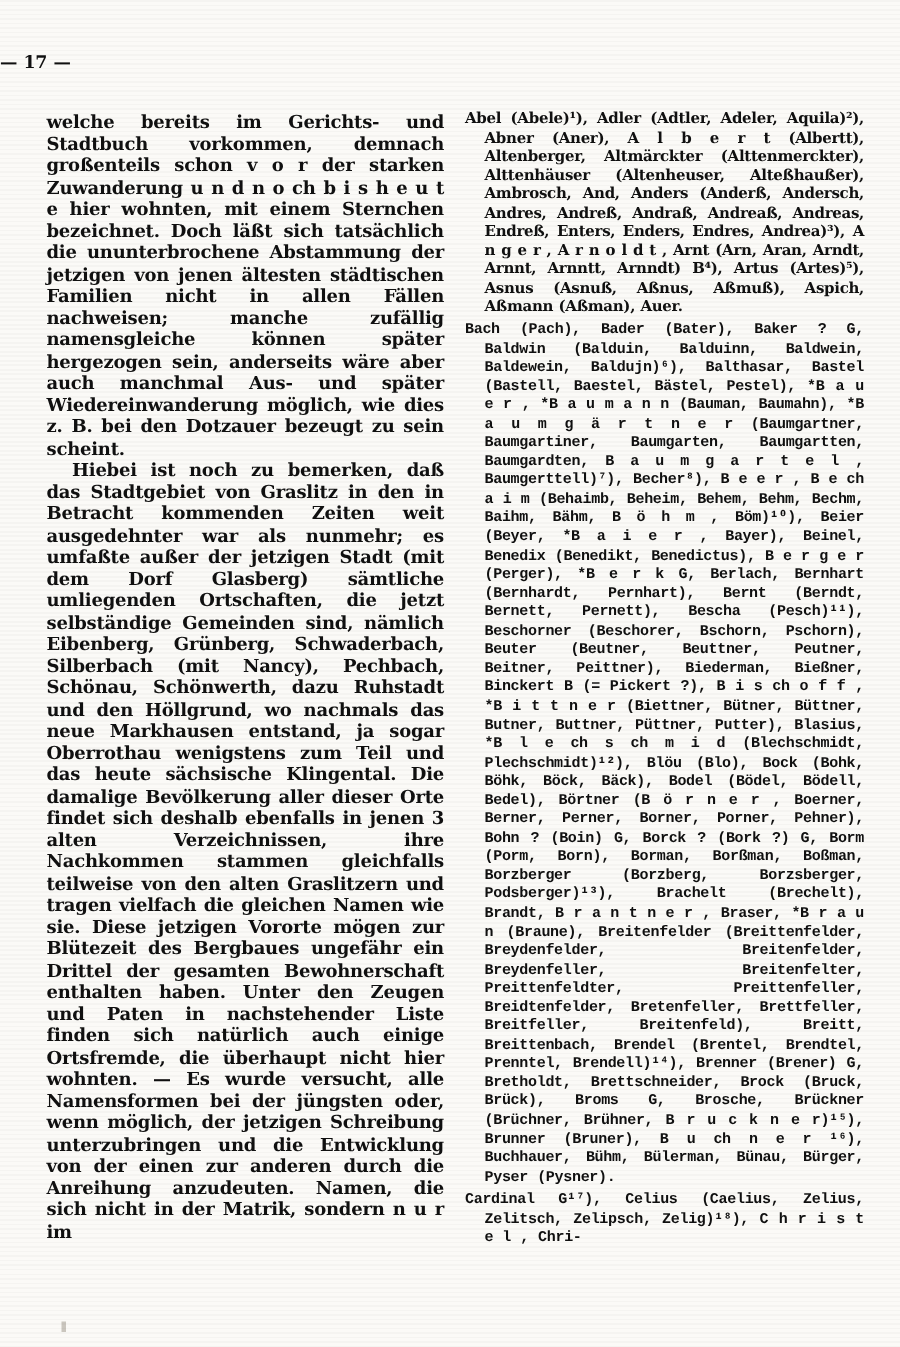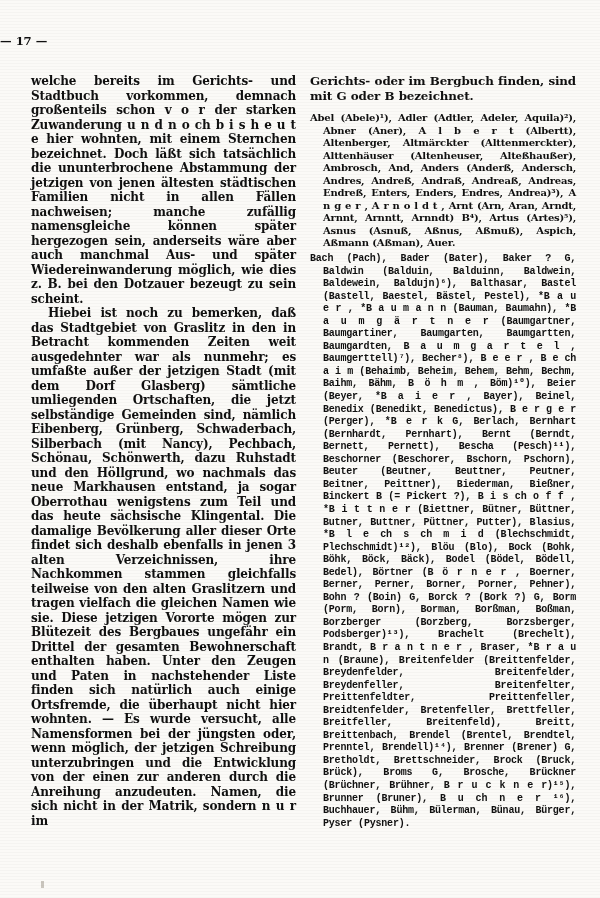--- a/index.html
+++ b/index.html
@@ -119,25 +119,25 @@
   <div class="page-number frak">— 17 —</div>
 
   <div class="columns">
 
     <div class="col col-left frak">
       <p>welche bereits im Gerichts- und Stadtbuch vorkommen, demnach großenteils schon v o r  der starken Zuwanderung u n d  n o ch  b i s  h e u t e  hier wohnten, mit einem Sternchen bezeichnet. Doch läßt sich tatsächlich die ununterbrochene Abstammung der jetzigen von jenen ältesten städtischen Familien nicht in allen Fällen nachweisen; manche zufällig namensgleiche können später hergezogen sein, anderseits wäre aber auch manchmal Aus- und später Wiedereinwanderung möglich, wie dies z. B. bei den Dotzauer bezeugt zu sein scheint.</p>
       <p class="indent">Hiebei ist noch zu bemerken, daß das Stadtgebiet von Graslitz in den in Betracht kommenden Zeiten weit ausgedehnter war als nunmehr; es umfaßte außer der jetzigen Stadt (mit dem Dorf Glasberg) sämtliche umliegenden Ortschaften, die jetzt selbständige Gemeinden sind, nämlich Eibenberg, Grünberg, Schwaderbach, Silberbach (mit Nancy), Pechbach, Schönau, Schönwerth, dazu Ruhstadt und den Höllgrund, wo nachmals das neue Markhausen entstand, ja sogar Oberrothau wenigstens zum Teil und das heute sächsische Klingental. Die damalige Bevölkerung aller dieser Orte findet sich deshalb ebenfalls in jenen 3 alten Verzeichnissen, ihre Nachkommen stammen gleichfalls teilweise von den alten Graslitzern und tragen vielfach die gleichen Namen wie sie. Diese jetzigen Vororte mögen zur Blütezeit des Bergbaues ungefähr ein Drittel der gesamten Bewohnerschaft enthalten haben. Unter den Zeugen und Paten in nachstehender Liste finden sich natürlich auch einige Ortsfremde, die überhaupt nicht hier wohnten. — Es wurde versucht, alle Namensformen bei der jüngsten oder, wenn möglich, der jetzigen Schreibung unterzubringen und die Entwicklung von der einen zur anderen durch die Anreihung anzudeuten. Namen, die sich nicht in der Matrik, sondern  n u r  im</p>
     </div>
 
     <div class="col col-right frak">
-      <p class="lead">Gerichts- oder im Bergbuch finden, sind mit G oder B bezeichnet.</p>
 
       <p class="entry">Abel (Abele)¹), Adler (Adtler, Adeler, Aquila)²), Abner (Aner), A l b e r t  (Albertt), Altenberger, Altmärckter (Alttenmerckter), Alttenhäuser (Altenheuser, Alteßhaußer), Ambrosch, And, Anders (Anderß, Andersch, Andres, Andreß, Andraß, Andreaß, Andreas, Endreß, Enters, Enders, Endres, Andrea)³), A n g e r ,  A r n o l d t ,  Arnt (Arn, Aran, Arndt, Arnnt, Arnntt, Arnndt) B⁴), Artus (Artes)⁵), Asnus (Asnuß, Aßnus, Aßmuß), Aspich, Aßmann (Aßman), Auer.</p>
 
       <p class="entry">Bach (Pach), Bader (Bater), Baker ? G, Baldwin (Balduin, Balduinn, Baldwein, Baldewein, Baldujn)⁶), Balthasar, Bastel (Bastell, Baestel, Bästel, Pestel), *B a u e r ,  *B a u m a n n  (Bauman, Baumahn), *B a u m g ä r t n e r  (Baumgartner, Baumgartiner, Baumgarten, Baumgartten, Baumgardten, B a u m g a r t e l ,  Baumgerttell)⁷), Becher⁸), B e e r ,  B e ch a i m  (Behaimb, Beheim, Behem, Behm, Bechm, Baihm, Bähm, B ö h m ,  Böm)¹⁰), Beier (Beyer, *B a i e r ,  Bayer), Beinel, Benedix (Benedikt, Benedictus), B e r g e r  (Perger), *B e r k  G, Berlach, Bernhart (Bernhardt, Pernhart), Bernt (Berndt, Bernett, Pernett), Bescha (Pesch)¹¹), Beschorner (Beschorer, Bschorn, Pschorn), Beuter (Beutner, Beuttner, Peutner, Beitner, Peittner), Biederman, Bießner, Binckert B (= Pickert ?), B i s ch o f f ,  *B i t t n e r  (Biettner, Bütner, Büttner, Butner, Buttner, Püttner, Putter), Blasius, *B l e ch s ch m i d  (Blechschmidt, Plechschmidt)¹²), Blöu (Blo), Bock (Bohk, Böhk, Böck, Bäck), Bodel (Bödel, Bödell, Bedel), Börtner (B ö r n e r ,  Boerner, Berner, Perner, Borner, Porner, Pehner), Bohn ? (Boin) G, Borck ? (Bork ?) G, Borm (Porm, Born), Borman, Borßman, Boßman, Borzberger (Borzberg, Borzsberger, Podsberger)¹³), Brachelt (Brechelt), Brandt, B r a n t n e r ,  Braser, *B r a u n  (Braune), Breitenfelder (Breittenfelder, Breydenfelder, Breitenfelder, Breydenfeller, Breitenfelter, Preittenfeldter, Preittenfeller, Breidtenfelder, Bretenfeller, Brettfeller, Breitfeller, Breitenfeld), Breitt, Breittenbach, Brendel (Brentel, Brendtel, Prenntel, Brendell)¹⁴), Brenner (Brener) G, Bretholdt, Brettschneider, Brock (Bruck, Brück), Broms G, Brosche, Brückner (Brüchner, Brühner, B r u c k n e r)¹⁵), Brunner (Bruner), B u ch n e r ¹⁶), Buchhauer, Bühm, Bülerman, Bünau, Bürger, Pyser (Pysner).</p>
 
+      <p class="entry">Cardinal G¹⁷), Celius (Caelius, Zelius, Zelitsch, Zelipsch, Zelig)¹⁸), C h r i s t e l ,  Chri-</p>
     </div>
 
   </div>
 
   <div class="speck"></div>
   <div class="grain"></div>
 </div>
 
 </body></html>

